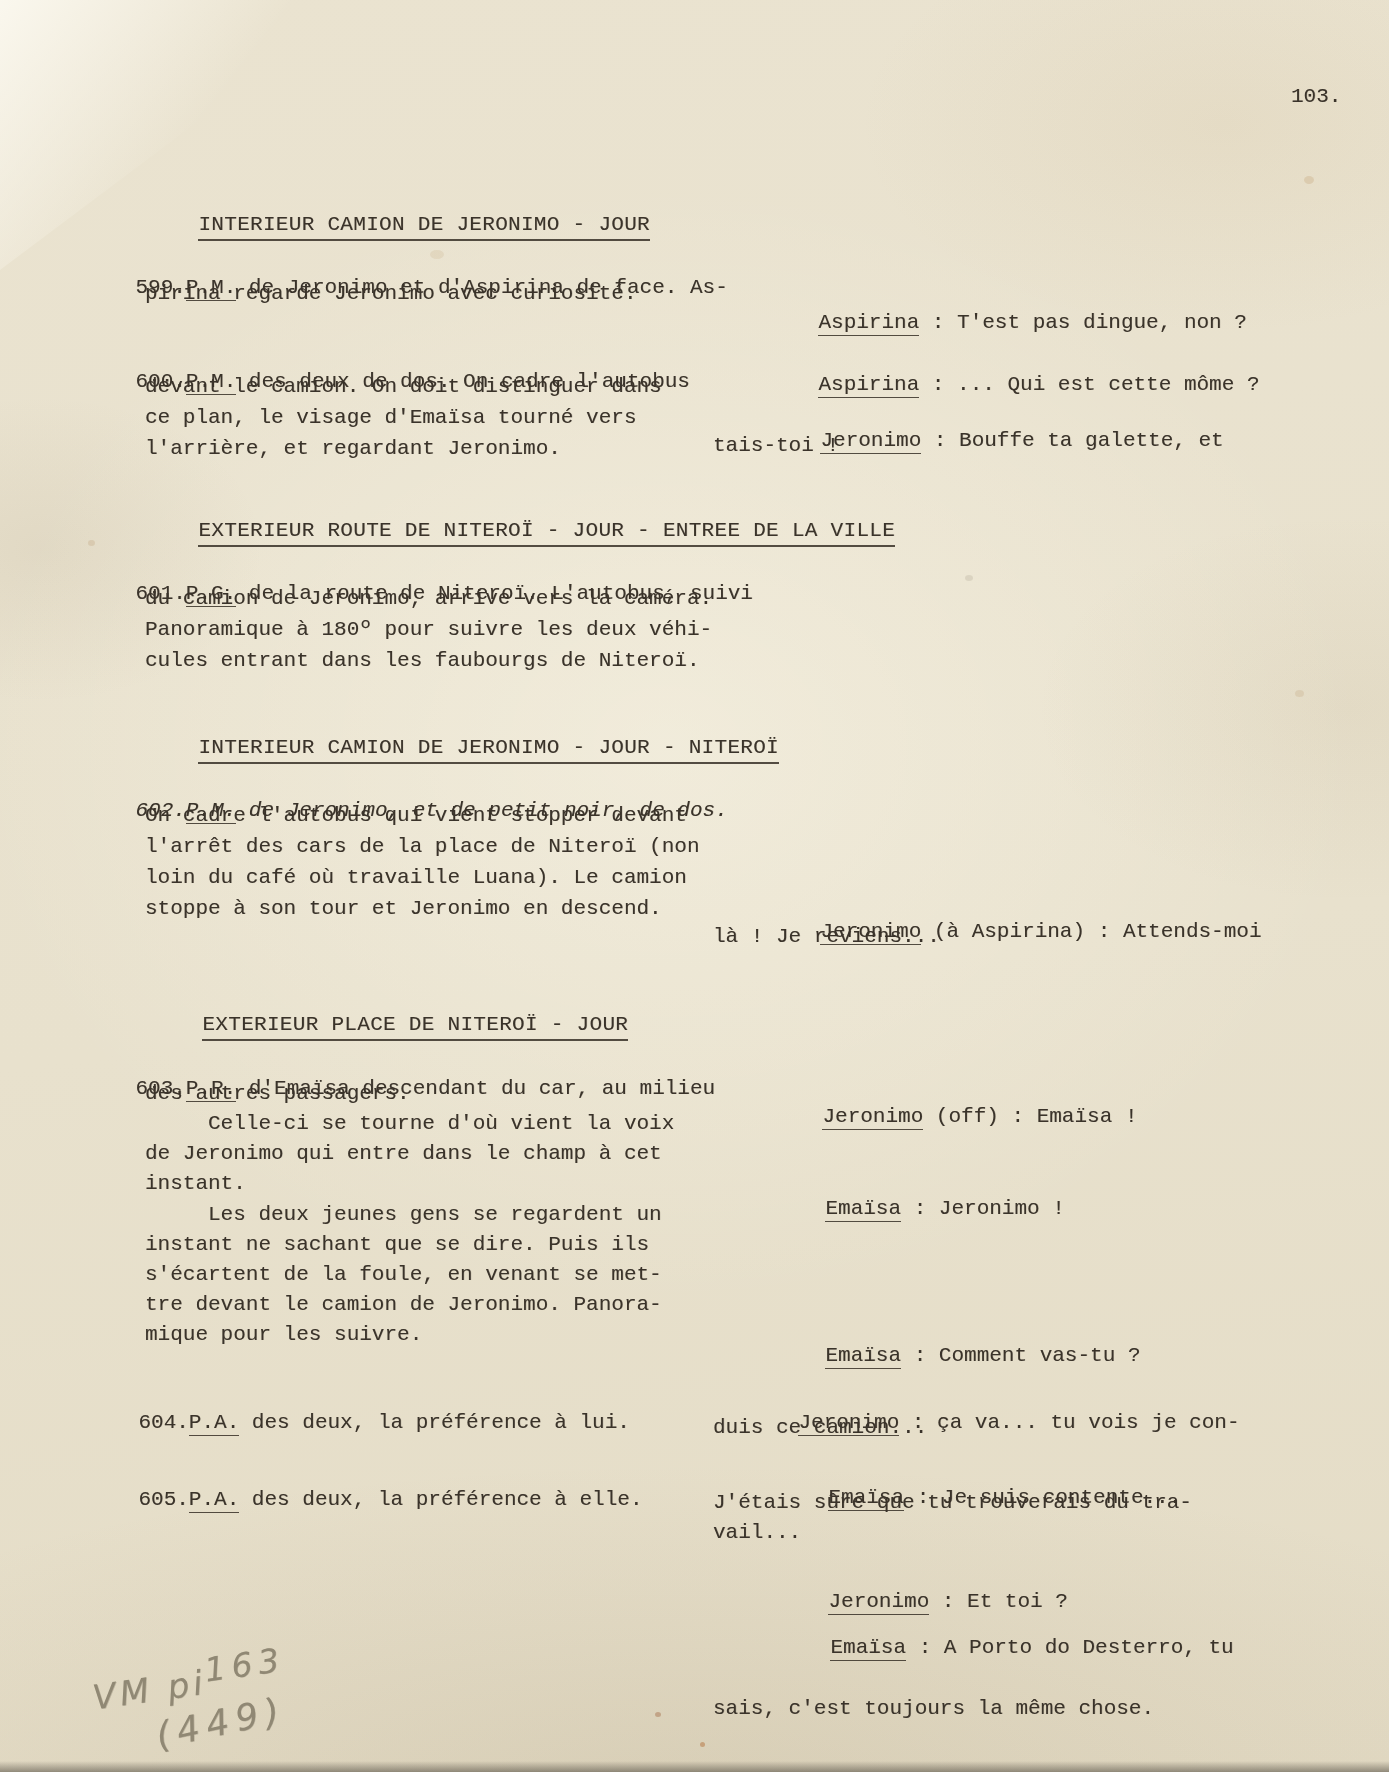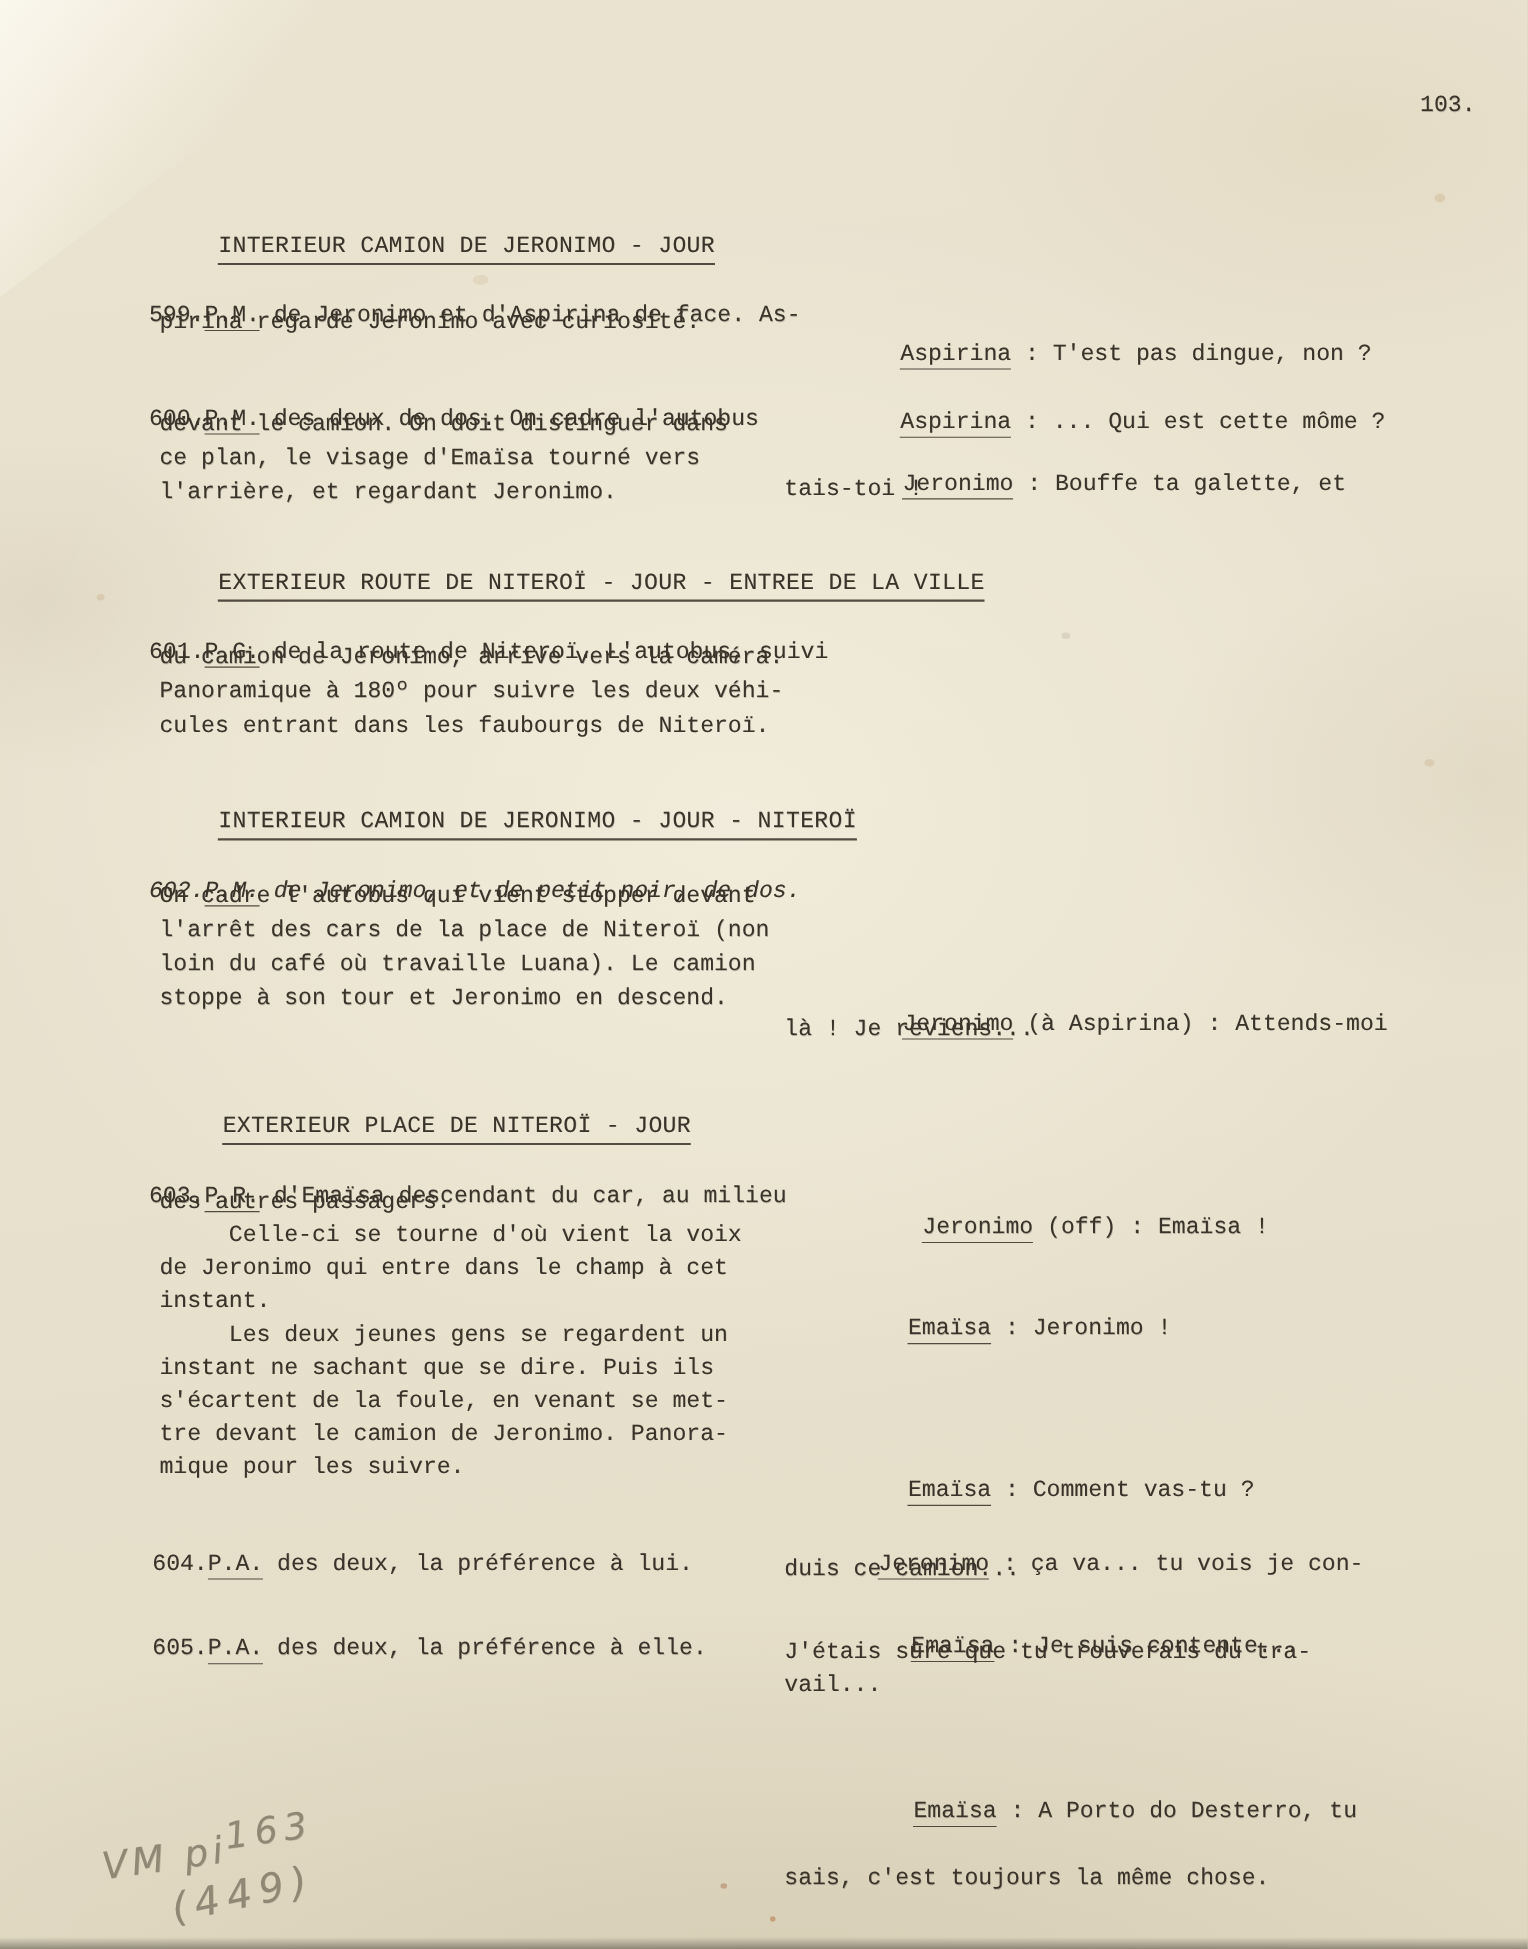--- a/index.html
+++ b/index.html
@@ -130,21 +130,21 @@
   <div class="line" style="left:145px;top:1081px;">des autres passagers.</div>
   <div class="line" style="left:145px;top:1111px;">     Celle-ci se tourne d'où vient la voix</div>
   <div class="line" style="left:145px;top:1141px;">de Jeronimo qui entre dans le champ à cet</div>
   <div class="line" style="left:145px;top:1171px;">instant.</div>
   <div class="line" style="left:145px;top:1202px;">     Les deux jeunes gens se regardent un</div>
   <div class="line" style="left:145px;top:1232px;">instant ne sachant que se dire. Puis ils</div>
   <div class="line" style="left:145px;top:1262px;">s'écartent de la foule, en venant se met-</div>
   <div class="line" style="left:145px;top:1292px;">tre devant le camion de Jeronimo. Panora-</div>
   <div class="line" style="left:145px;top:1322px;">mique pour les suivre.</div>
 
-  <div class="line" style="left:788px;top:1078px;">
+  <div class="line" style="left:772px;top:1078px;">
     <span class="u">Jeronimo</span><span> (off) : Emaïsa !</span>
   </div>
 
   <div class="line" style="left:775px;top:1170px;">
     <span class="u">Emaïsa</span><span> : Jeronimo !</span>
   </div>
 
   <div class="line" style="left:775px;top:1317px;">
     <span class="u">Emaïsa</span><span> : Comment vas-tu ?</span>
   </div>
@@ -161,20 +161,23 @@
   <div class="line" style="left:88px;top:1461px;">
     <span>605.</span><span class="shot-abbr u">P.A.</span><span> des deux, la préférence à elle.</span>
   </div>
 
   <div class="line" style="left:778px;top:1459px;">
     <span class="u">Emaïsa</span><span> : Je suis contente...</span>
   </div>
   <div class="line" style="left:713px;top:1490px;">J'étais sûre que tu trouverais du tra-</div>
   <div class="line" style="left:713px;top:1520px;">vail...</div>
 
+  <div class="line" style="left:778px;top:1563px;">
+    <span class="u">Jeronimo</span><span> : Et toi ?</span>
+  </div>
 
   <div class="line" style="left:780px;top:1609px;">
     <span class="u">Emaïsa</span><span> : A Porto do Desterro, tu</span>
   </div>
   <div class="line" style="left:713px;top:1696px;">sais, c'est toujours la même chose.</div>
 
   <div class="pencil" style="left:92px;top:1664px;font-size:34px;letter-spacing:4px;transform:rotate(-8deg);">
     <span>VM pi</span><span class="num">163</span>
   </div>
   <div class="pencil" style="left:155px;top:1702px;font-size:36px;letter-spacing:7px;transform:rotate(-12deg);">(449)</div>

